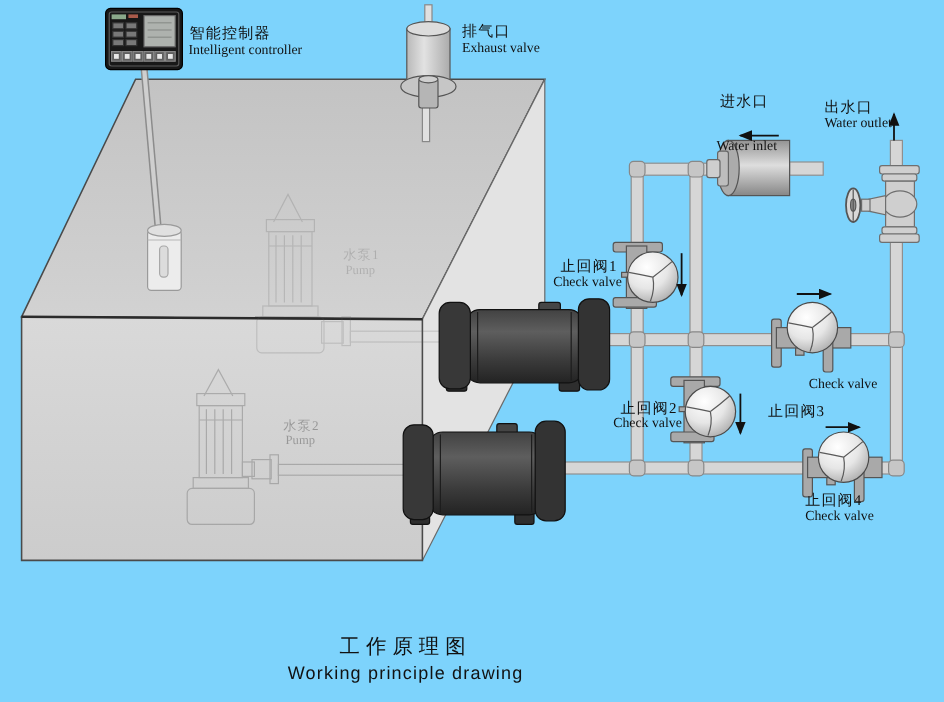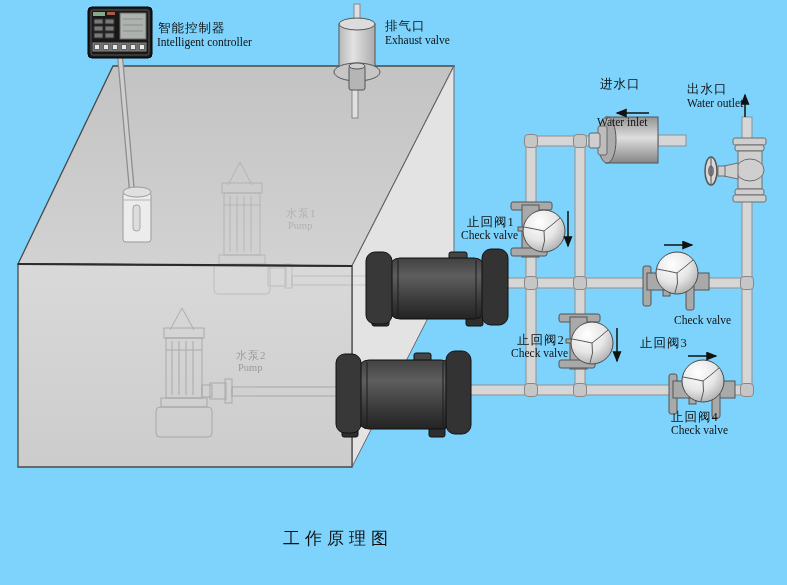--- a/index.html
+++ b/index.html
@@ -283,15 +283,16 @@
 <div class="en" style="left:671px;top:425px;">Check valve</div>
 
 <div class="zh faint1" style="left:286px;top:208px;font-size:11px;">水泵1</div>
 <div class="en faint1" style="left:288px;top:221px;font-size:10.5px;">Pump</div>
 
 <div class="zh faint2" style="left:236px;top:350px;font-size:11px;">水泵2</div>
 <div class="en faint2" style="left:238px;top:363px;font-size:10.5px;">Pump</div>
 
 <div class="title-wrap">
   <div class="t-zh">工作原理图</div>
+  <div class="t-en">Working principle drawing</div>
 </div>
 
 </div>
 
 </body></html>

